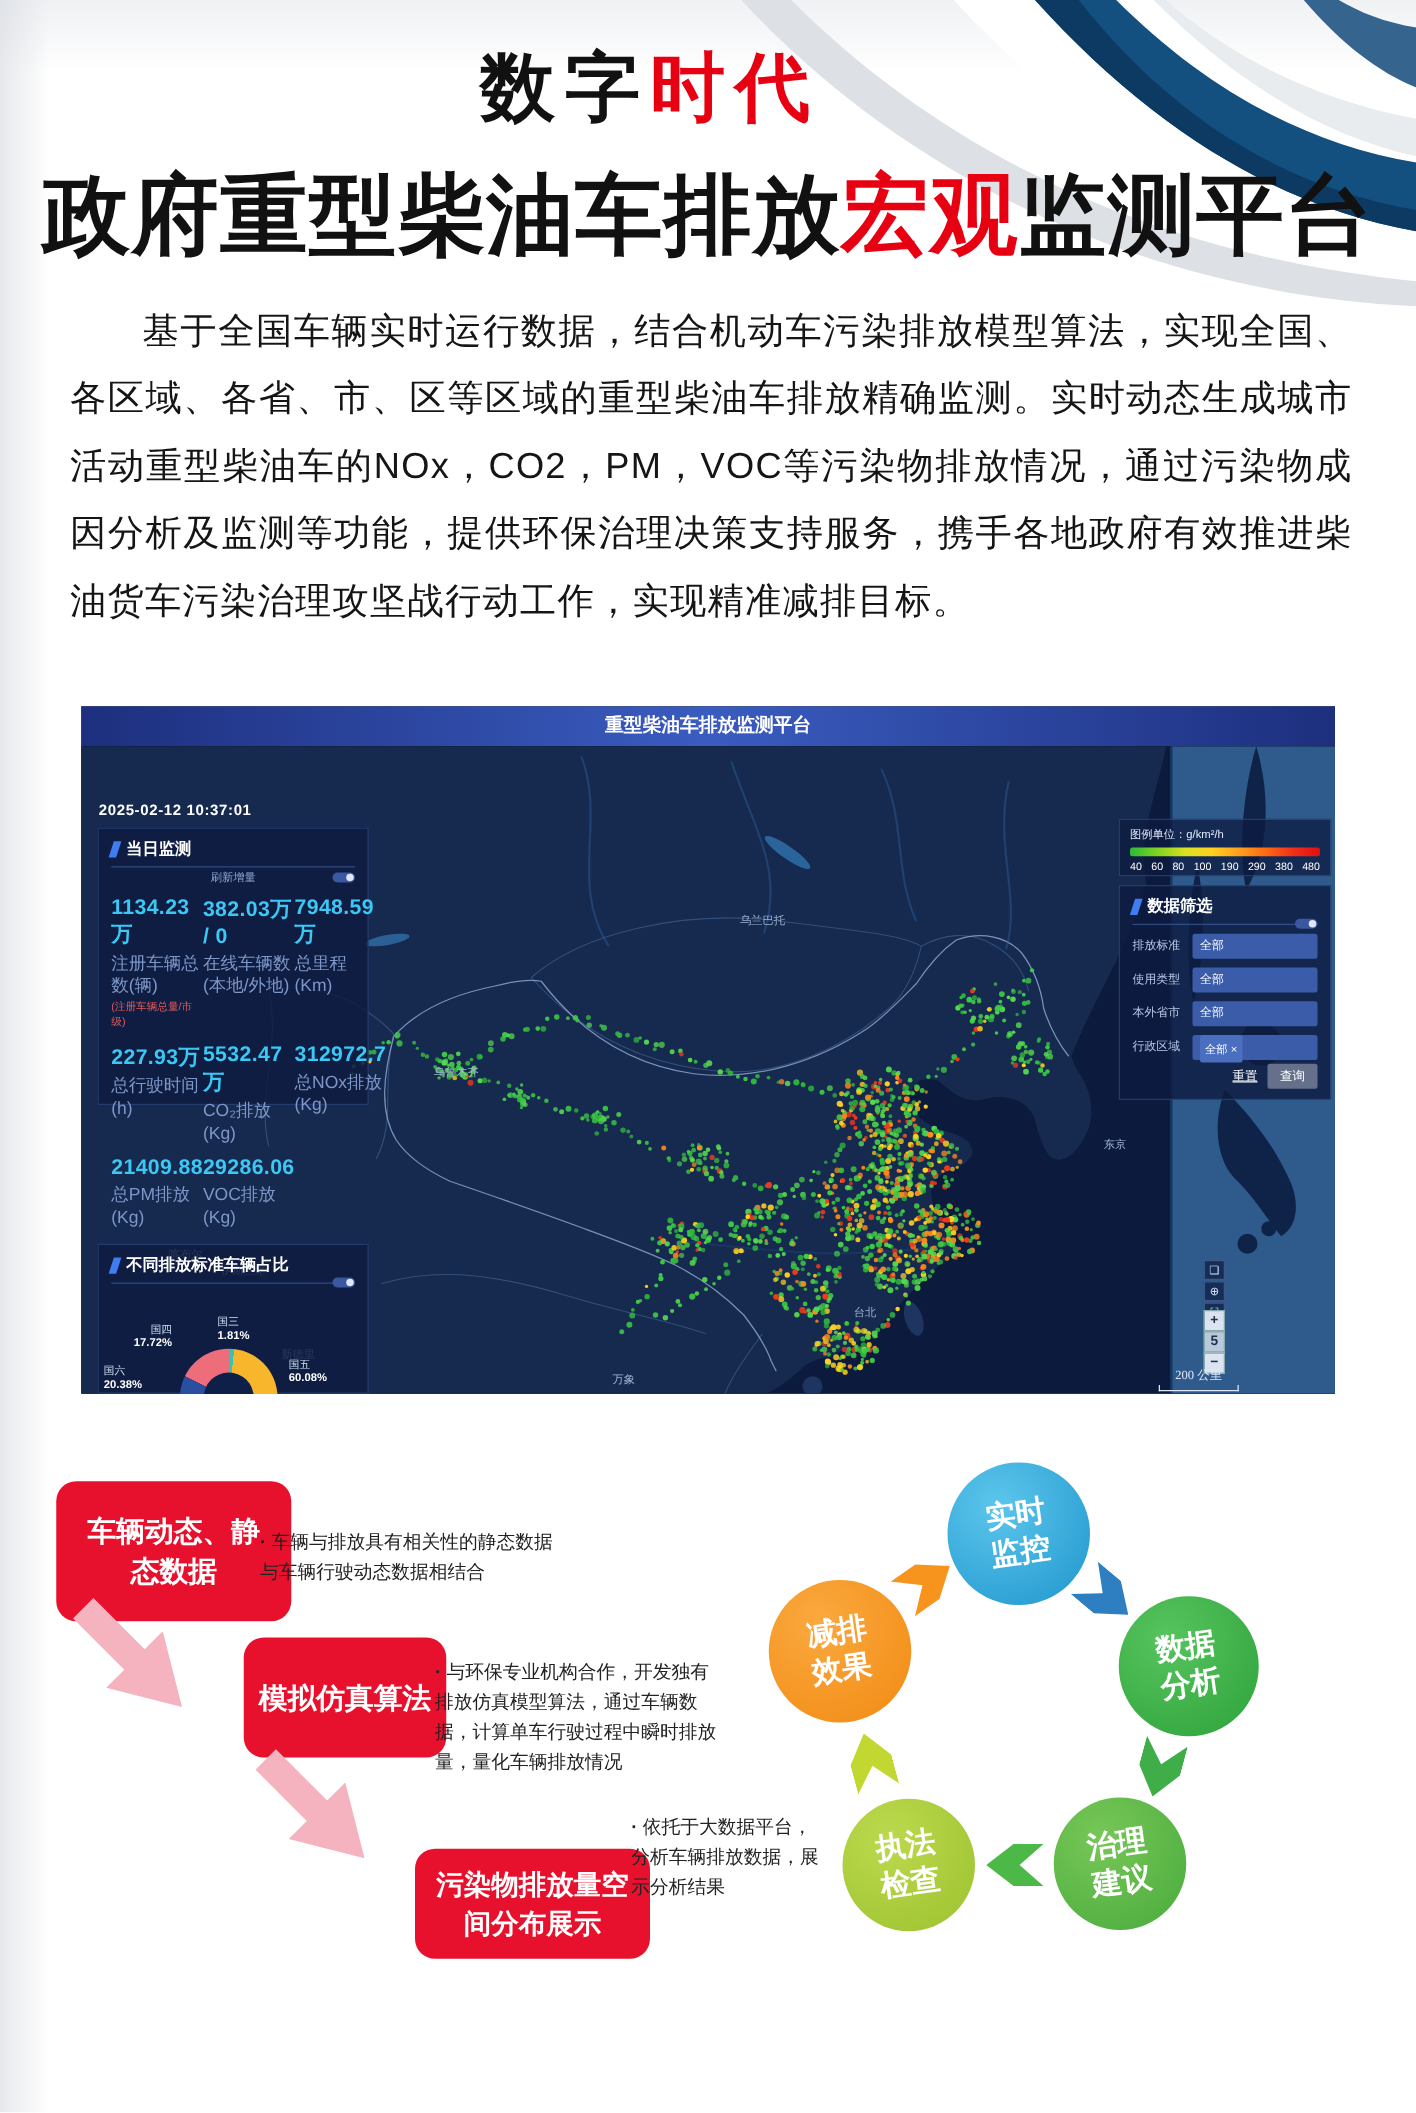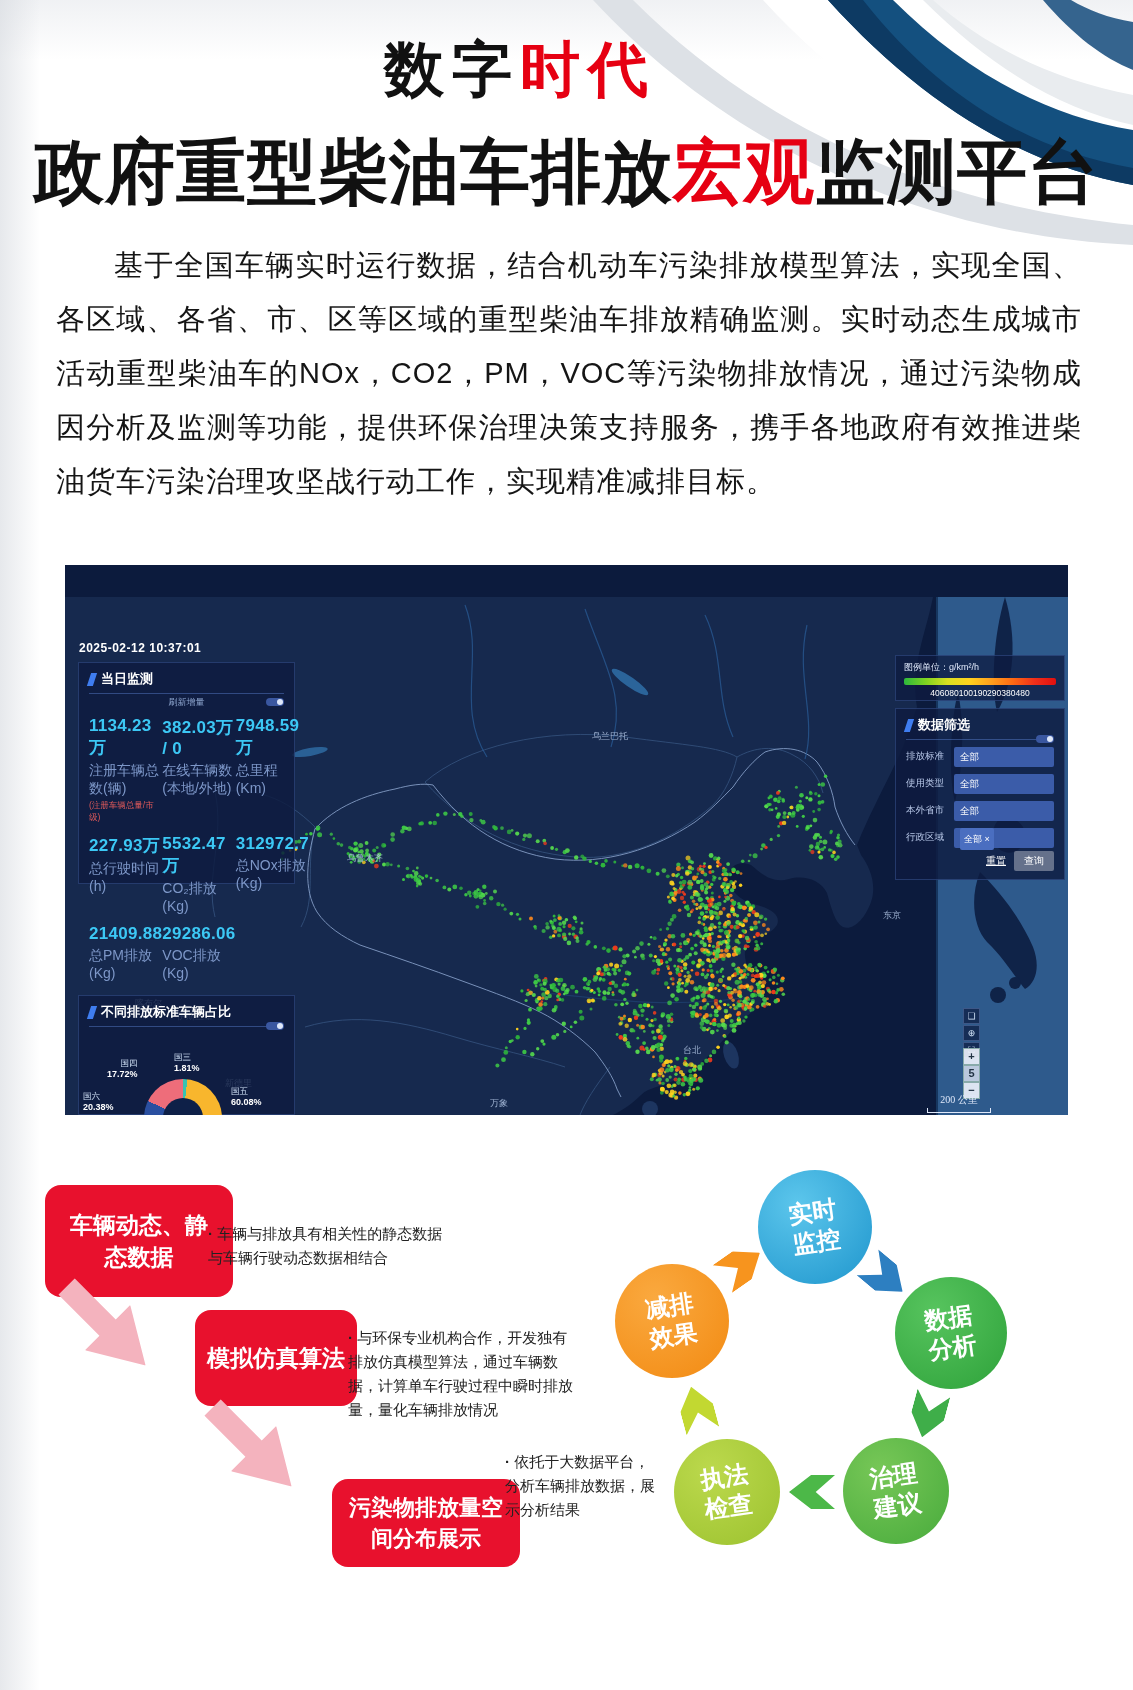--- a/index.html
+++ b/index.html
@@ -39,21 +39,21 @@
   .stat{margin-bottom:10px;}
   .stat .v{color:#3cc8f5;font-size:17px;font-weight:bold;letter-spacing:.3px;}
   .stat .l{color:#7d97c8;font-size:14px;margin-top:3px;}
   .stat .r{color:#e05a5a;font-size:8.5px;margin-top:2px;}
   
   .legendbox{position:absolute;left:830px;top:58px;width:170px;height:46px;background:rgba(13,27,64,.75);
       border:1px solid rgba(90,130,210,.3);box-sizing:border-box;padding:5px 8px;}
   .legendbox .lu{color:#dfe8fa;font-size:9px;}
   .gradbar{height:7px;margin-top:4px;border-radius:2px;
       background:linear-gradient(90deg,#2db93c,#7ed321,#d8e021,#ffd21e,#ffa01e,#ff6a13,#f0301a,#e00f0f);}
-  .ticks{display:flex;justify-content:center;color:#fff;font-size:8.5px;margin-top:3px;}
+  .ticks{display:flex;justify-content:space-between;color:#fff;font-size:8.5px;margin-top:3px;}
   
   .filterpanel{left:830px;top:111px;width:170px;height:172px;}
   .frow{display:flex;align-items:center;margin:6px 10px 0;height:21px;}
   .frow .fl{color:#b8c8e8;font-size:9.5px;width:48px;}
   .fsel{flex:1;height:20px;background:#3b5ca9;border-radius:2px;color:#fff;font-size:9.5px;
       line-height:20px;padding:0 6px;position:relative;}
   .fsel .chev{position:absolute;right:5px;top:0;color:#cfe0f5;font-size:8px;}
   .ftag{display:inline-block;background:#57a;background:#4a6ec0;border-radius:2px;padding:1px 4px;font-size:9px;}
   .fbtns{position:absolute;right:10px;bottom:8px;display:flex;align-items:center;gap:8px;}
   .resetlink{color:#fff;font-size:10px;text-decoration:underline;}
@@ -99,20 +99,23 @@
   <path d="M255,0 C350,105 450,165 560,185 L560,168 C455,150 365,95 290,0 Z" fill="#0d3a63"></path>
   <path d="M470,0 C500,35 530,58 560,70 L560,22 C535,18 515,10 498,0 Z" fill="#35648e"></path>
 </svg>
 
 <div class="title1"><span>数字</span><span class="red">时代</span></div>
 <div class="title2"><span>政府重型柴油车排放</span><span class="red">宏观</span><span>监测平台</span></div>
 
 <p class="intro">基于全国车辆实时运行数据，结合机动车污染排放模型算法，实现全国、各区域、各省、市、区等区域的重型柴油车排放精确监测。实时动态生成城市活动重型柴油车的NOx，CO2，PM，VOC等污染物排放情况，通过污染物成因分析及监测等功能，提供环保治理决策支持服务，携手各地政府有效推进柴油货车污染治理攻坚战行动工作，实现精准减排目标。</p>
 
 <div class="dash">
+  <div class="dash-header">
+    <span>重型柴油车排放监测平台</span>
+  </div>
   <div class="map">
     <svg width="1003" height="518" viewBox="0 0 1003 518">
 
       <path fill="#16294e" d="M0,0 L868,0 C860,40 845,70 852,110 L838,150 C820,190 805,215 792,248 L796,258 C805,270 812,288 806,305 C800,322 788,334 778,330 C770,326 766,310 762,296 C755,282 738,278 724,282 C706,287 696,276 686,268 C672,262 660,272 664,286 C668,298 680,305 692,308 C706,312 716,318 712,328 C704,340 690,338 682,348 C676,360 684,375 692,388 C700,398 698,408 688,414 C676,424 664,436 652,450 C640,464 624,476 608,484 C596,490 584,490 576,498 C566,508 556,514 548,518 L0,518 Z"></path>
 
       <ellipse cx="666" cy="458" rx="7" ry="14" transform="rotate(-18 666 458)" fill="#1d3560"></ellipse>
       <circle cx="585" cy="512" r="8" fill="#1d3560"></circle>
 
       <g stroke="#35537f" stroke-width="0.9" fill="none" opacity="0.9">
         <path d="M360,185 C400,150 480,130 560,140 C620,148 655,150 672,160"></path>

